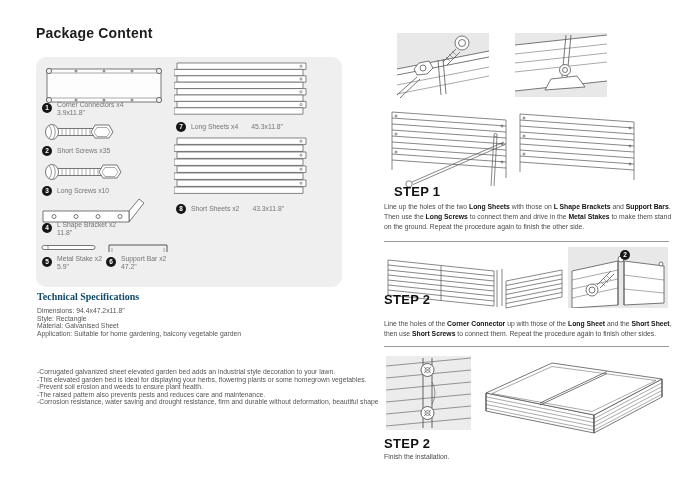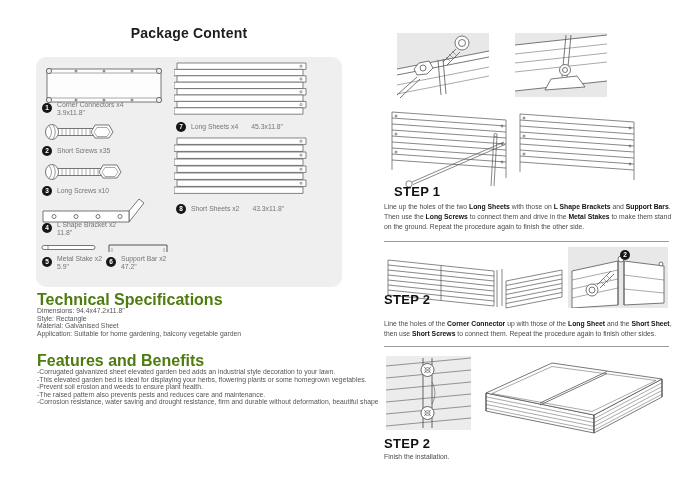--- a/index.html
+++ b/index.html
@@ -2,31 +2,31 @@
 <html><head>
 <meta charset="utf-8">
 <style>
   * { margin:0; padding:0; box-sizing:border-box; }
   html,body { width:679px; height:491px; background:#ffffff; overflow:hidden;
     font-family:"Liberation Sans","DejaVu Sans",sans-serif; color:#444; }
   .abs { position:absolute; }
   #page { position:relative; width:679px; height:491px; background:#fff; }
 
   
-  .page-title { left:36px; top:25px; width:306px; text-align:center;
+  .page-title { left:36px; top:25px; width:306px; 
     font-size:14px; font-weight:600; color:#1d1d1d; letter-spacing:.2px; }
   .pkg-box { left:36px; top:57px; width:306px; height:230px;
     background:#efefef; border-radius:10px; }
   .badge { width:10px; height:10px; border-radius:50%; background:#161616;
     color:#fff; font-size:6.5px; font-weight:700; line-height:10px; text-align:center; }
   .item-label { font-size:6.8px; color:#757575; line-height:8px; white-space:nowrap; }
   .item-row { display:flex; align-items:center; gap:5px; }
   .item-row .dims { margin-left:8px; }
 
-  .sec-heading { font-size:16px; font-weight:700; color:#4d7c0f; }
+  .sec-heading { font-size:10px; font-weight:700; color:#0c4a6e;font-family:Liberation Serif, serif; }
   .sec-lines div { font-size:6.8px; color:#555; line-height:7.6px; white-space:nowrap; }
 
   
   .inset { background:#e8e8e8; }
   .step-h { font-size:13px; font-weight:700; color:#111; letter-spacing:.3px; }
   .step-body { font-size:6.8px; color:#4a4a4a; line-height:1.45; }
   .step-body b { color:#111; font-weight:700; }
   .divider { height:1px; background:#9a9a9a; }
 
   svg { display:block; }
@@ -174,21 +174,20 @@
   </div>
 
   <div class="abs sec-heading" style="left:37px;top:291px">Technical Specifications</div>
   <div class="abs sec-lines" style="left:37px;top:307px">
     <div>Dimensions: 94.4x47.2x11.8"</div>
     <div>Style: Rectangle</div>
     <div>Material: Galvanised Sheet</div>
     <div>Application: Suitable for home gardening, balcony vegetable garden</div>
   </div>
 
-  <div class="abs sec-heading" style="left:37px;top:352px">Features and Benefits</div>
   <div class="abs sec-lines" style="left:37px;top:368px">
     <div>-Corrugated galvanized sheet elevated garden bed adds an industrial style decoration to your lawn.</div>
     <div>-This elevated garden bed is ideal for displaying your herbs, flowering plants or some homegrown vegetables.</div>
     <div>-Prevent soil erosion and weeds to ensure plant health.</div>
     <div>-The raised pattern also prevents pests and reduces care and maintenance.</div>
     <div>-Corrosion resistance, water saving and drought resistance, firm and durable without deformation, beautiful shape</div>
   </div>
 
   <div class="abs" style="left:384px;top:28px;width:292px;height:158px">
     <div class="abs inset" style="left:13px;top:5px;width:92px;height:66px">

